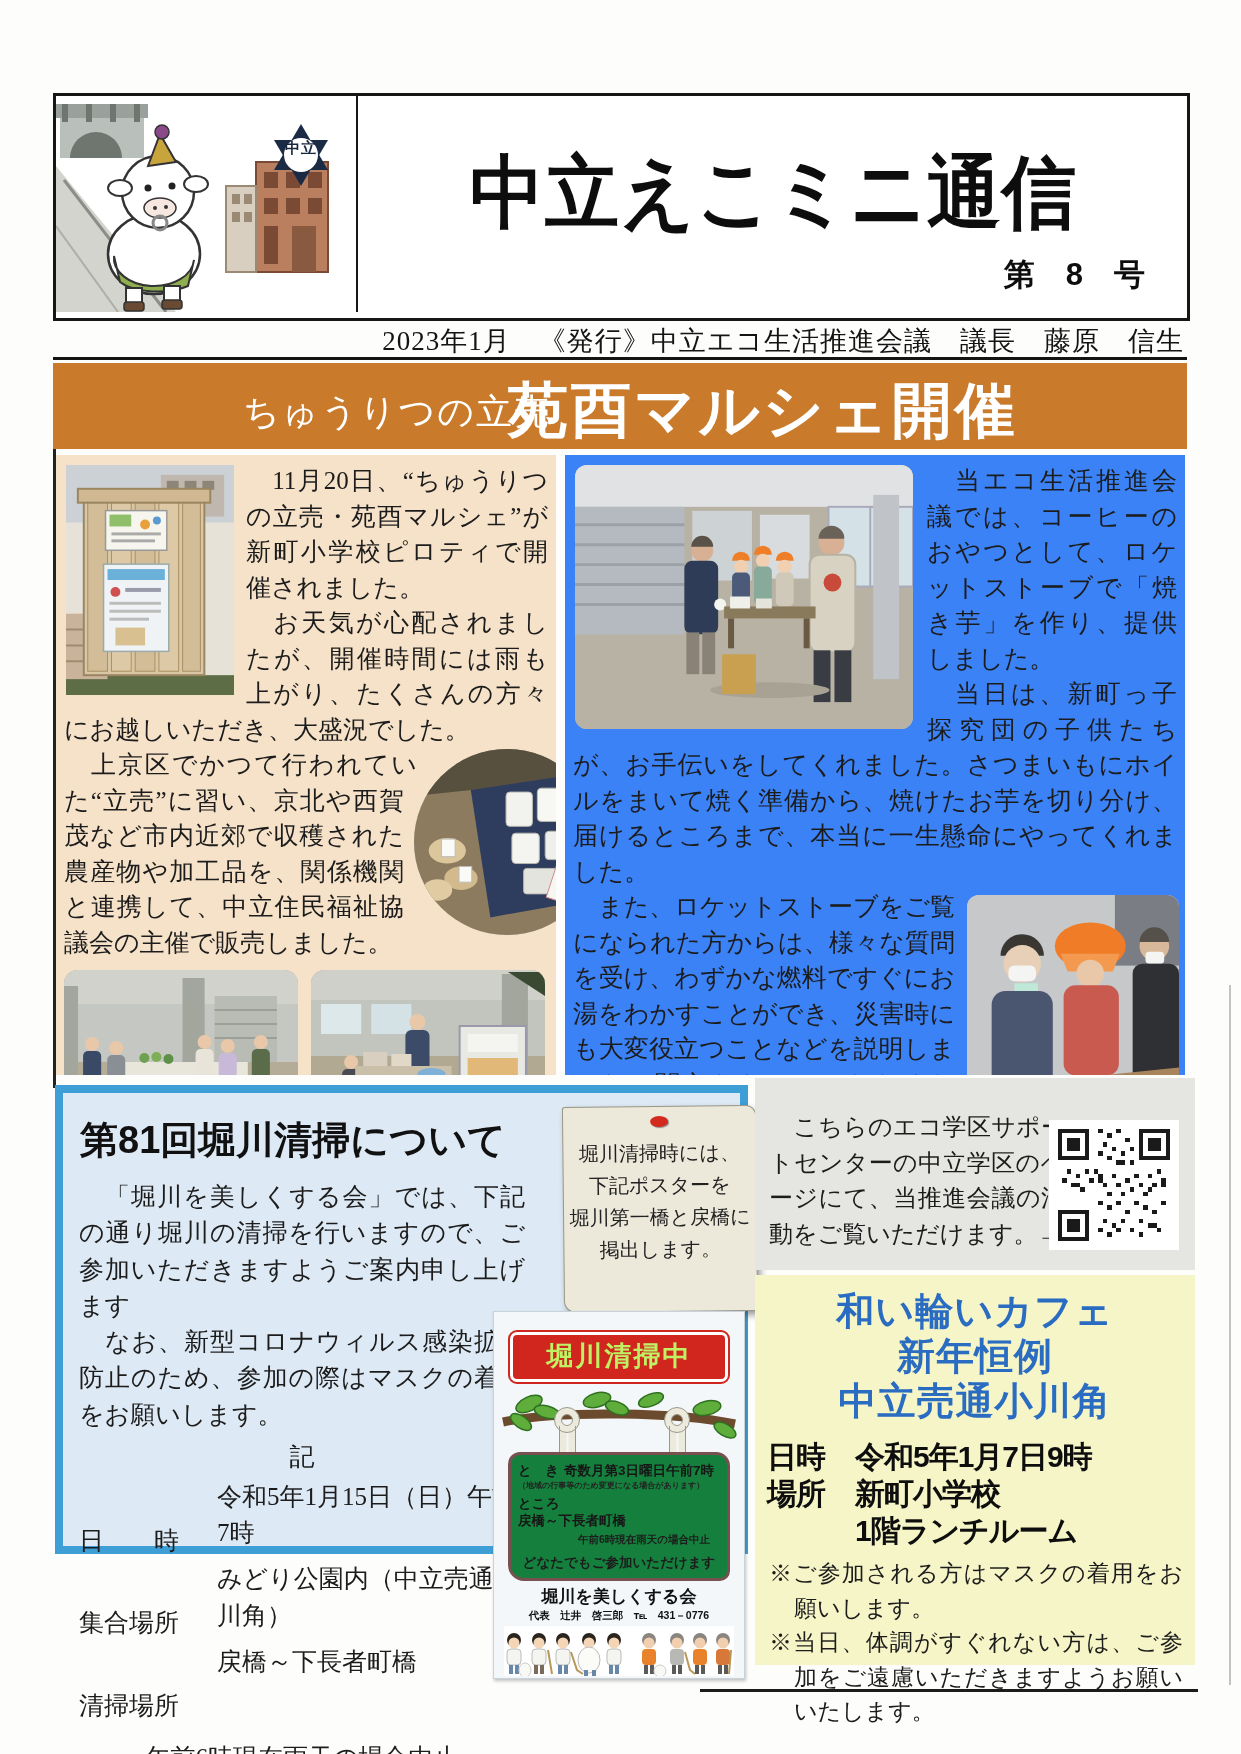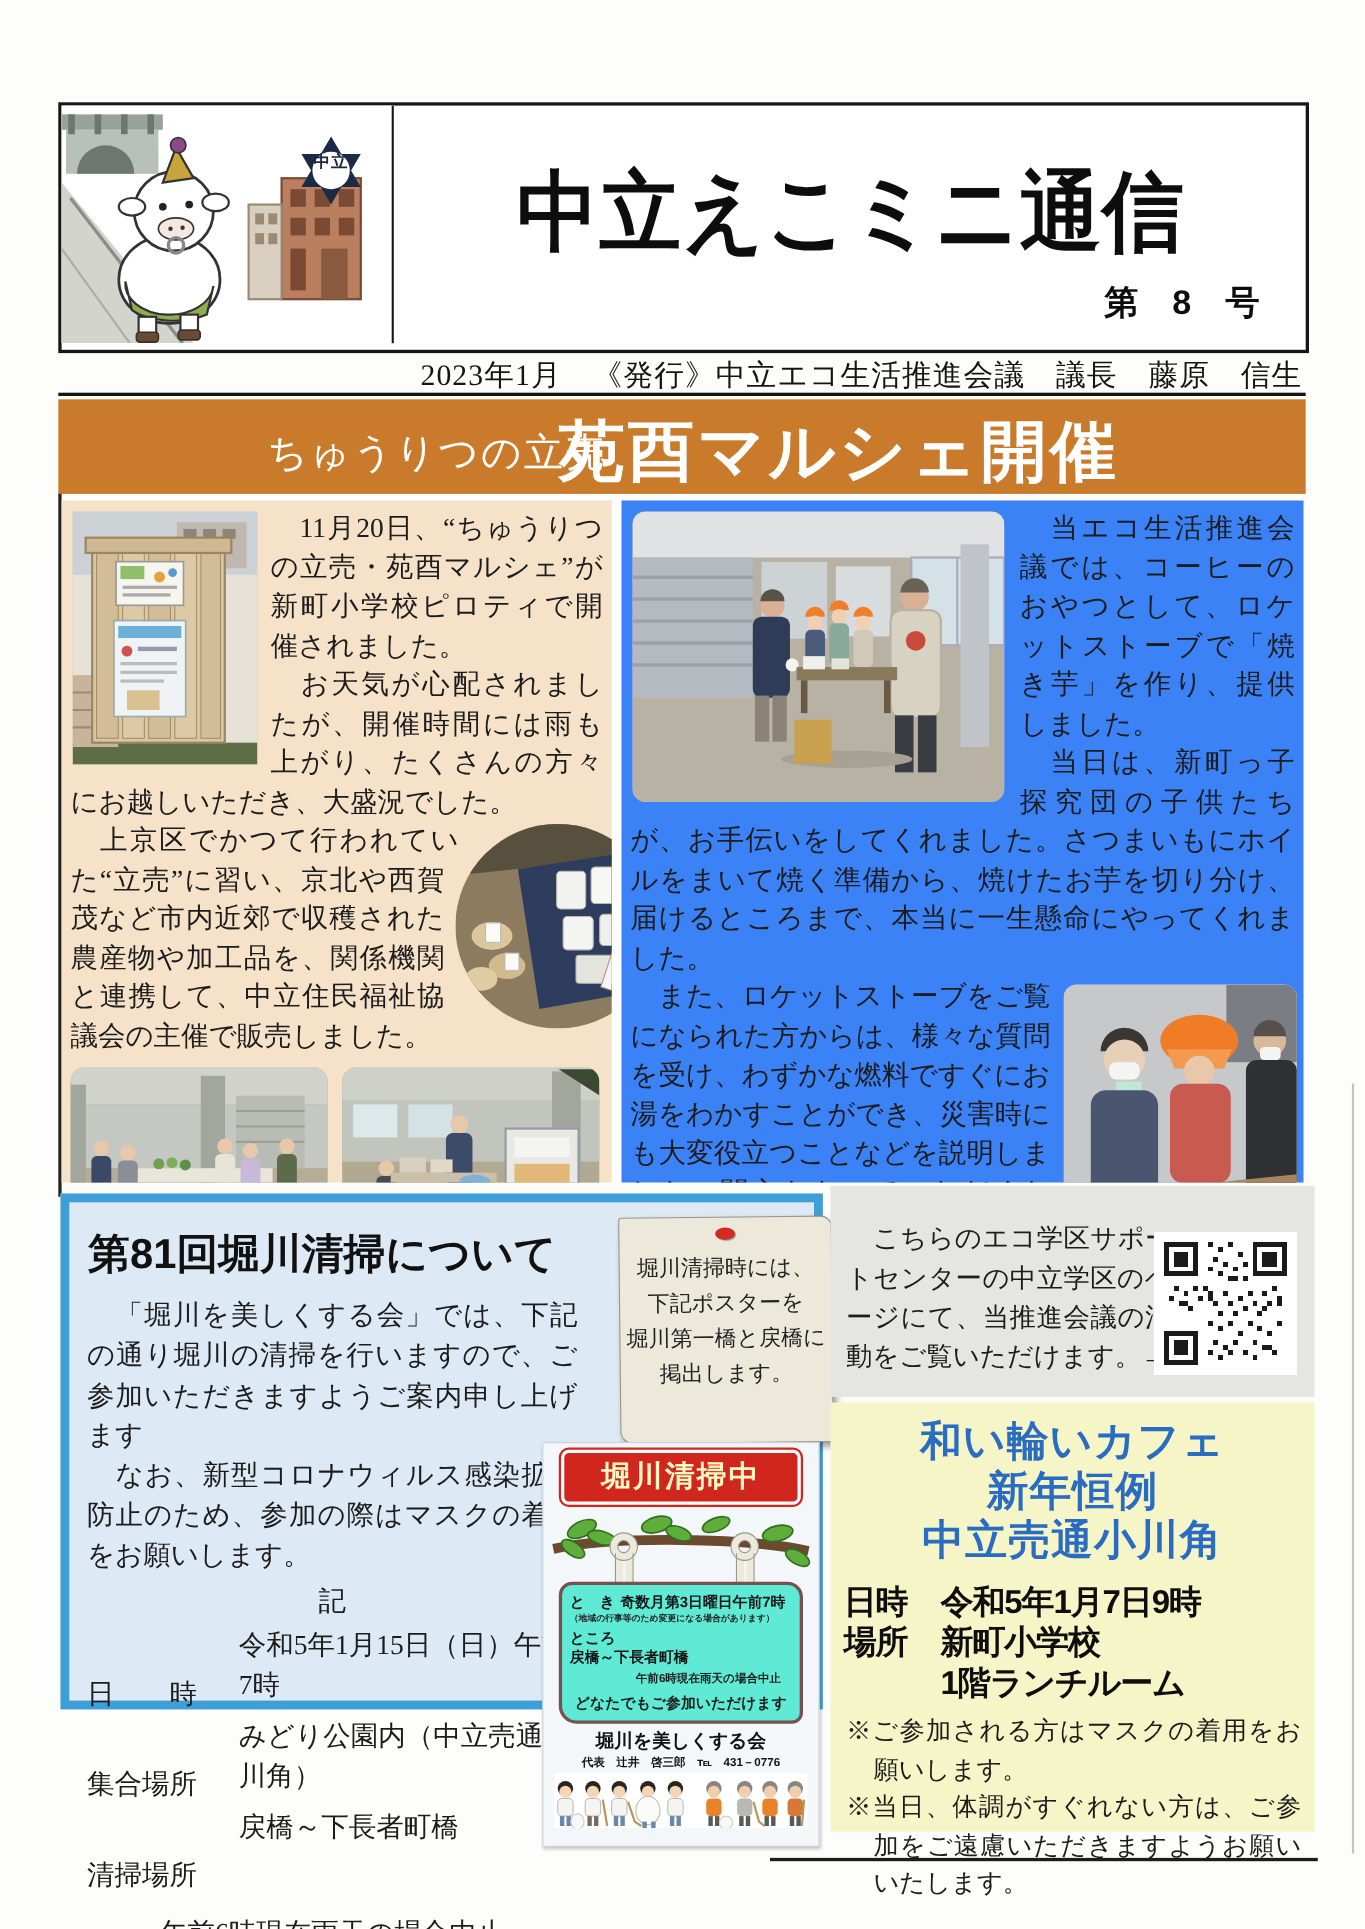--- a/index.html
+++ b/index.html
@@ -62,25 +62,25 @@
     box-shadow:3px 4px 6px rgba(40,40,40,.45);transform:rotate(-.6deg);}
   .note-pin{position:absolute;left:50%;top:9px;width:18px;height:11px;margin-left:-9px;
     background:#d42a1e;border-radius:50%;box-shadow:1px 1px 1px rgba(0,0,0,.4);}
   .note-text{position:absolute;left:0;top:30px;width:100%;text-align:center;
     font-size:20px;line-height:1.6;color:#222;}
   .note-text span{display:block;}
 
   
   .poster{position:absolute;left:430px;top:218px;width:250px;height:366px;background:#f3f7fa;
     border:1px solid #c9d2d8;box-shadow:1px 2px 3px rgba(60,60,60,.3);}
-  .poster-banner{margin:6px auto 0;width:212px;height:44px;background:#d0261e;border:3px solid #fff;
-    outline:2px solid #d0261e;border-radius:7px;color:#fef9c3;text-align:center;line-height:42px;
+  .poster-banner{margin:20px auto 0;width:212px;height:44px;background:#d0261e;border:3px solid #fff;
+    outline:2px solid #d0261e;border-radius:7px;color:#bef264;text-align:center;line-height:42px;
     font-weight:900;font-size:27px;letter-spacing:2px;}
   .poster-branch{display:block;margin:0 auto;}
-  .poster-sign{margin:-14px auto 0;width:222px;box-sizing:border-box;background:#5eead4;
+  .poster-sign{margin:-14px auto 0;width:222px;box-sizing:border-box;background:#15803d;
     border:3px solid #77504f;border-radius:12px 14px 10px 16px;padding:8px 7px 6px;position:relative;}
   .ps-row{display:flex;font-weight:900;font-size:13.5px;line-height:1.25;color:#161616;}
   .ps-row .lab{flex:none;width:46px;}
   .ps-note{font-size:8px;font-weight:700;color:#222;}
   .ps-rain{font-size:10.5px;font-weight:800;margin:3px 0 0 60px;}
   .ps-all{font-size:13.5px;font-weight:900;text-align:center;margin-top:7px;}
   .poster-org{text-align:center;font-weight:900;font-size:17px;margin-top:4px;color:#111;}
   .poster-contact{text-align:center;font-weight:800;font-size:10.5px;margin-top:1px;color:#111;}
   .poster-people{display:block;margin:3px auto 0;background:#fff;}
 

